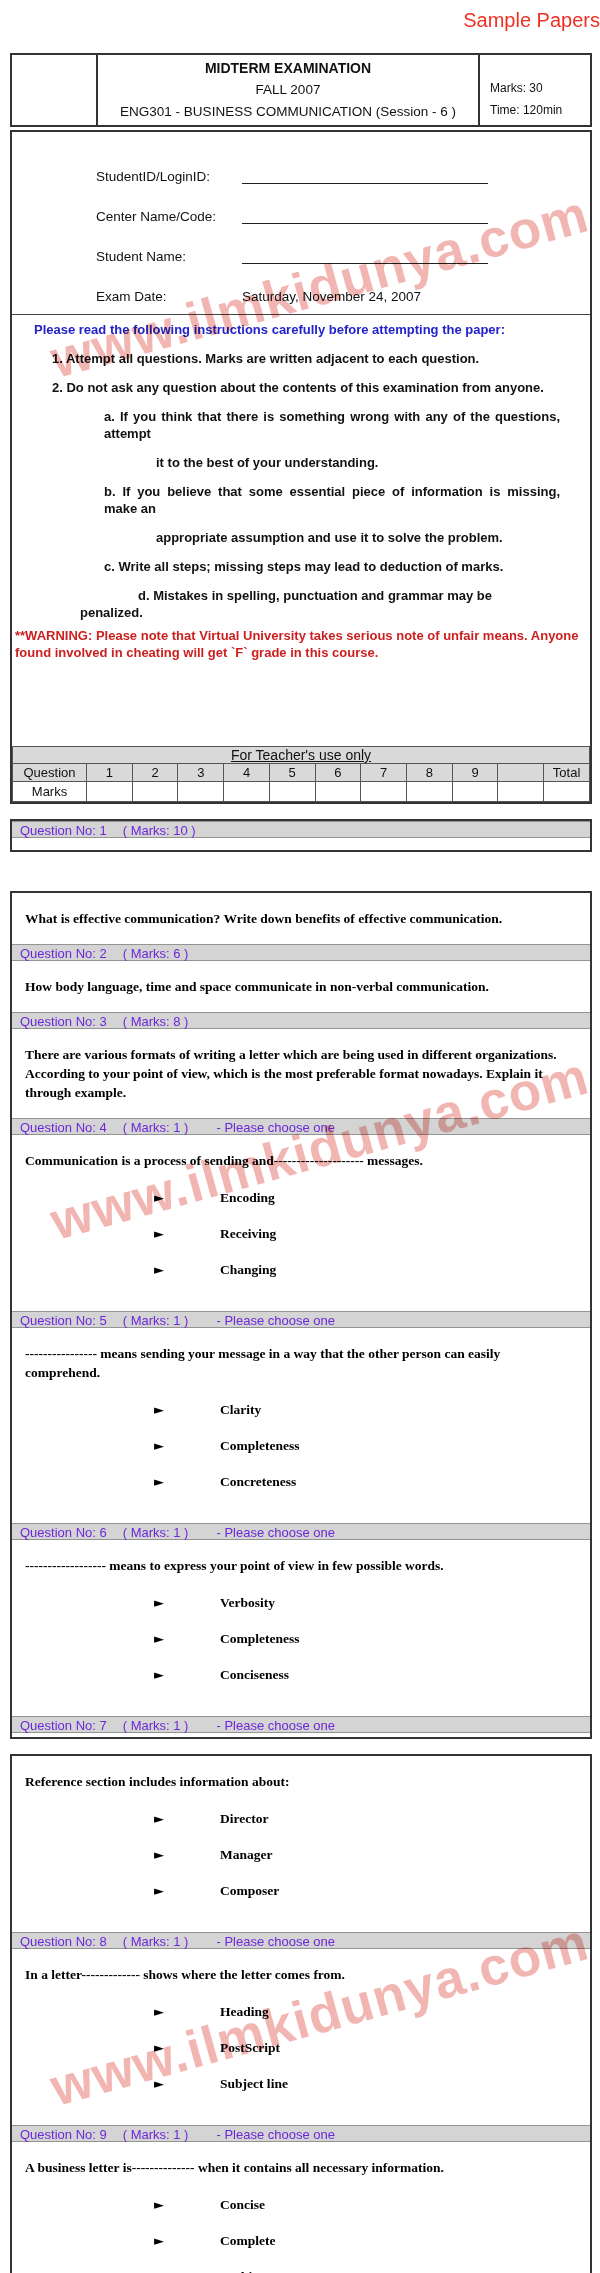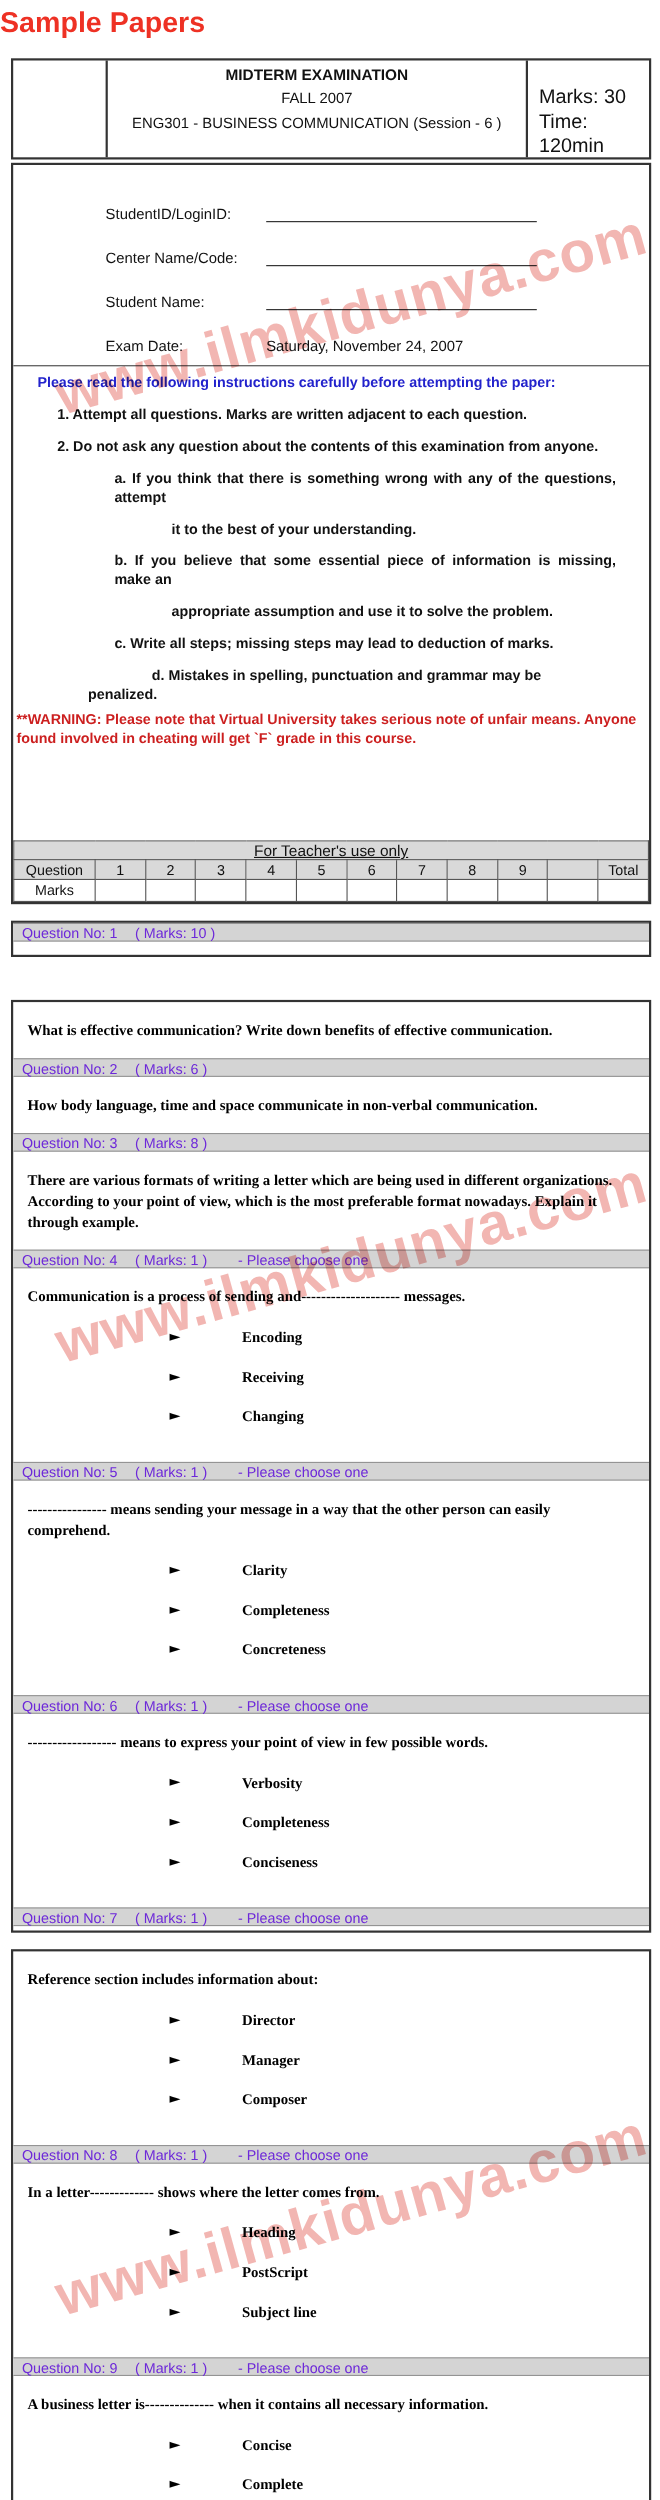--- a/index.html
+++ b/index.html
@@ -9,30 +9,30 @@
   
   .wm{position:absolute;left:52px;white-space:nowrap;font-family:"Liberation Sans",sans-serif;
       font-weight:bold;font-size:53px;letter-spacing:1px;color:rgba(221,62,52,0.38);
       transform:rotate(-15.5deg);transform-origin:0 50%;mix-blend-mode:multiply;
       pointer-events:none;z-index:5;}
   .wm1{top:330px;}
   .wm2{top:1192px;}
   .wm3{top:2058px;}
 
   
-  .title{margin:0;padding-top:2px;text-align:left;font-size:26px;font-weight:bold;
+  .title{margin:0;padding-top:2px;text-align:right;font-size:20px;font-weight:normal;
          color:#ee3124;line-height:36px;}
 
   
   .exam-header{display:flex;margin:15px 8px 0 10px;border:2px solid #333;box-sizing:border-box;}
   .eh-left{width:84px;border-right:2px solid #333;}
   .eh-center{flex:1;text-align:center;padding:2px 16px;}
   .eh-line1{font-weight:bold;font-size:14px;line-height:22px;}
   .eh-line2,.eh-line3{font-size:13.5px;line-height:22px;}
-  .eh-right{width:112px;border-left:2px solid #333;font-size:18px;line-height:22px;
+  .eh-right{width:112px;border-left:2px solid #333;font-size:12px;line-height:22px;
             padding:22px 0 0 10px;box-sizing:border-box;}
 
   
   .box{margin:0 8px 0 10px;border:2px solid #333;position:relative;box-sizing:border-box;background:transparent;}
   .form-box{margin-top:3px;height:674px;overflow:hidden;}
 
   
   .fields{margin:36px 0 0 84px;}
   .frow{display:flex;margin-bottom:24px;height:16px;font-size:13.5px;align-items:flex-end;}
   .frow:last-child{margin-bottom:0;}

